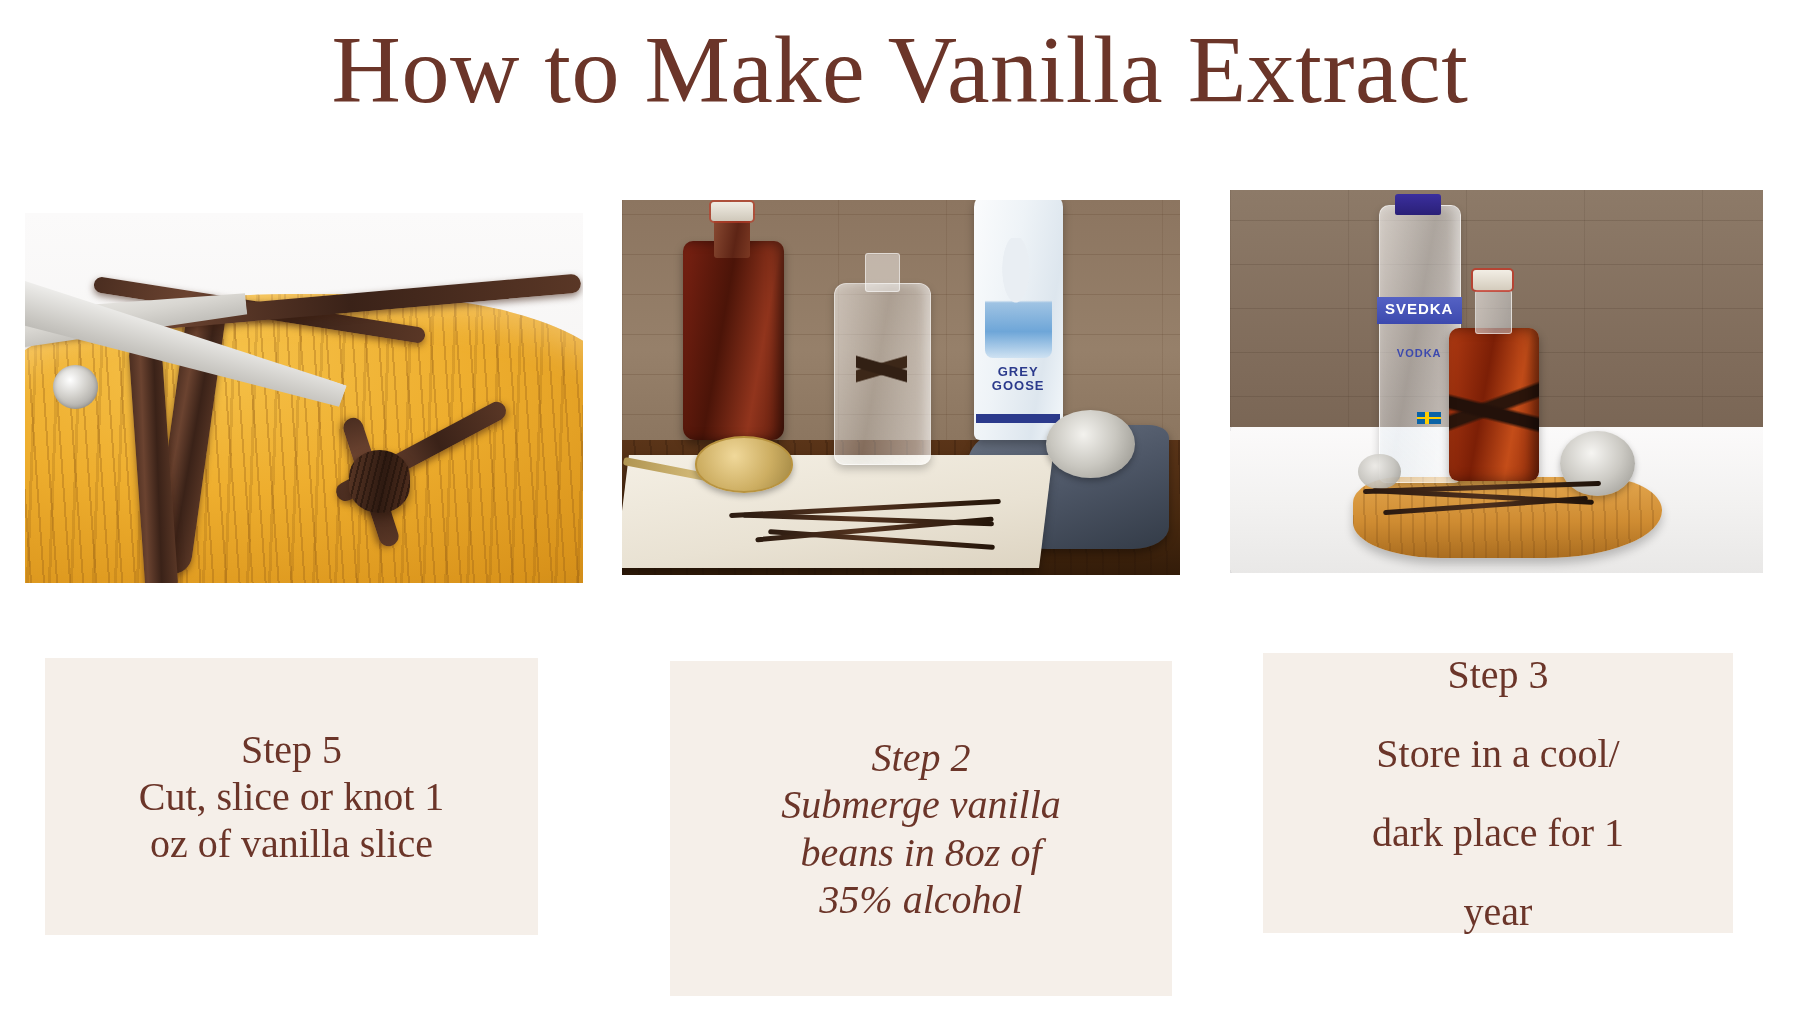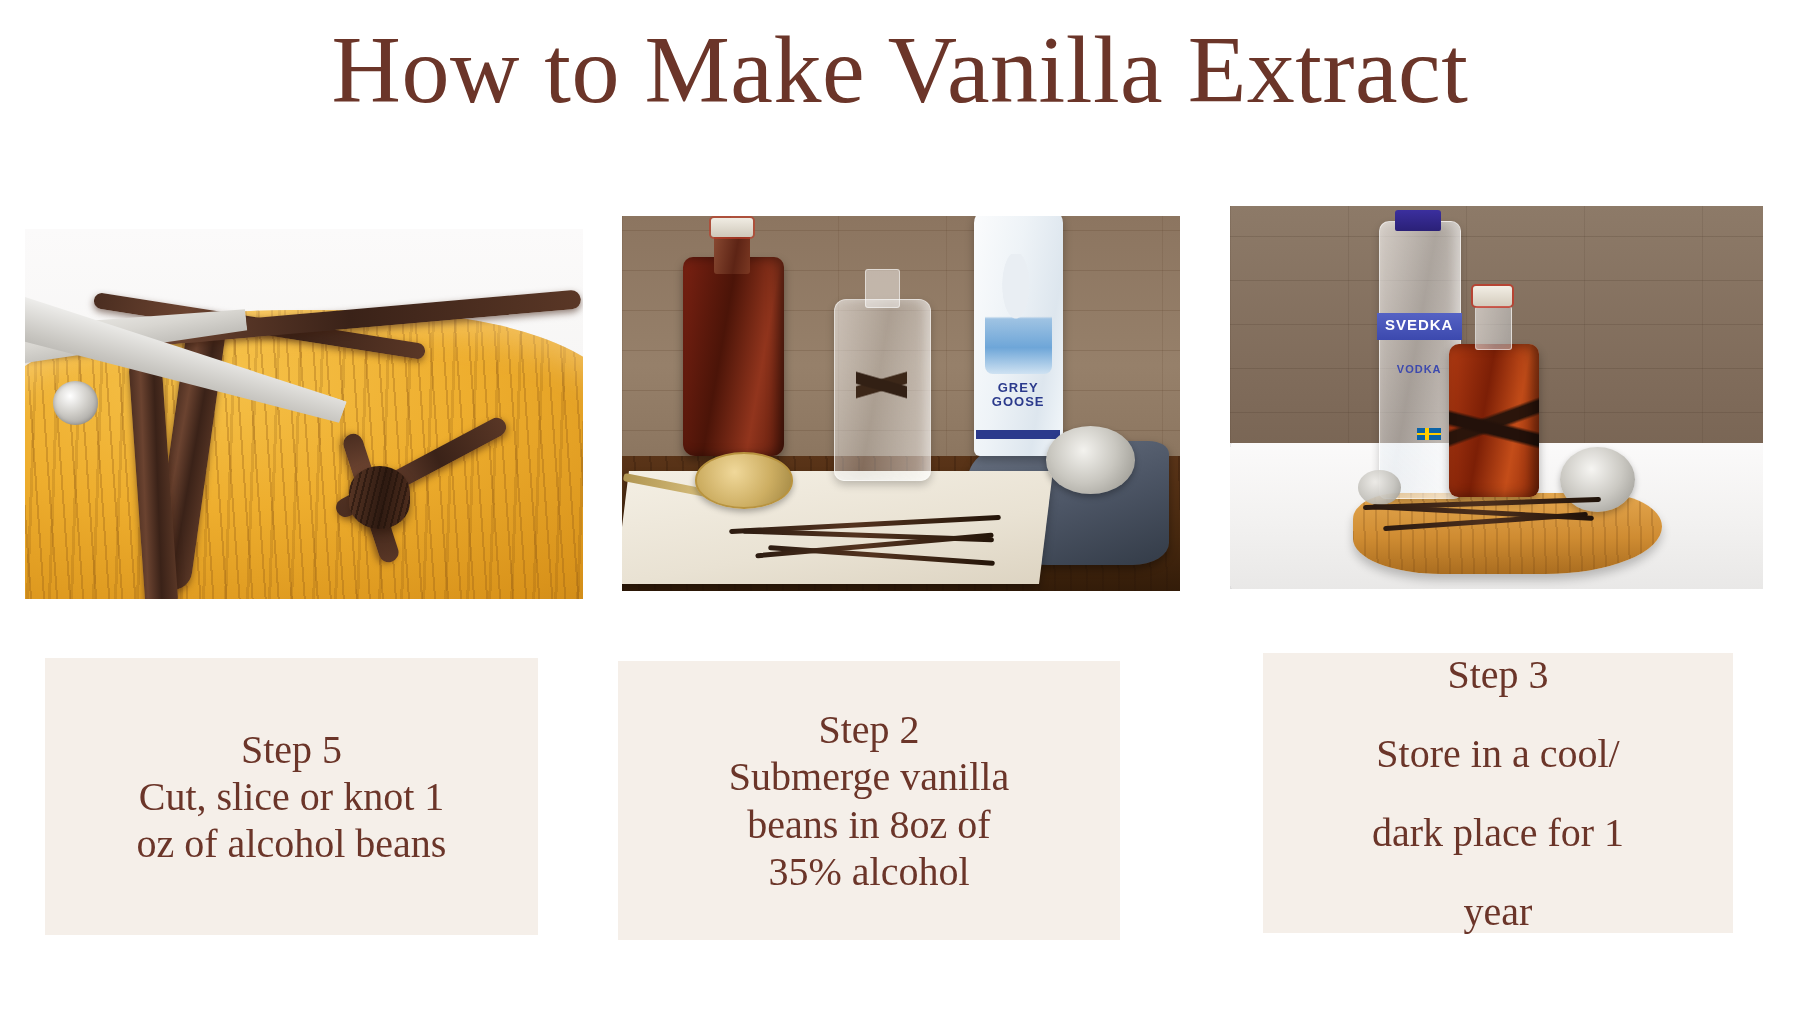--- a/index.html
+++ b/index.html
@@ -29,21 +29,20 @@
     font-weight: 400;
     letter-spacing: 0.5px;
     white-space: nowrap;
   }
 
   
   .photo {
     position: absolute;
     overflow: hidden;
     background: #ffffff;
-    margin-top: 16px;
   }
   #photo-1 { left: 25px;   top: 213px; width: 558px; height: 370px; }
   #photo-2 { left: 622px;  top: 200px; width: 558px; height: 375px; }
   #photo-3 { left: 1230px; top: 190px; width: 533px; height: 383px; }
 
   .photo .layer { position: absolute; }
 
   
   .p1-bg {
     left: 0; top: 0; width: 100%; height: 100%;
@@ -350,21 +349,21 @@
     font-family: "Liberation Serif", "DejaVu Serif", serif;
     display: flex;
     flex-direction: column;
     align-items: center;
     justify-content: center;
     text-align: center;
     line-height: 1.18;
     font-size: 40px;
   }
   #step-box-1 { left: 45px;   top: 658px; width: 493px; height: 277px; }
-  #step-box-2 { left: 618px;  top: 661px; width: 502px; height: 279px; }
+  #step-box-2 { left: 670px;  top: 661px; width: 502px; height: 335px; font-style: italic; }
   #step-box-3 { left: 1263px; top: 653px; width: 470px; height: 280px; gap: 32px; }
 
   .step-line { display: block; white-space: pre; }
 </style>
 </head>
 <body>
 
 <div id="page-title">How to Make Vanilla Extract</div>
 
 <div class="photo" id="photo-1">
@@ -434,21 +433,21 @@
   <div class="layer p3-beans">
     <div class="p3-fb" style="left:2%;  top:14%; width:86%; transform:rotate(-2deg);"></div>
     <div class="p3-fb" style="left:5%;  top:42%; width:80%; transform:rotate(3deg);"></div>
     <div class="p3-fb" style="left:9%;  top:70%; width:74%; transform:rotate(-4deg);"></div>
   </div>
 </div>
 
 <div class="step-box" id="step-box-1">
   <span class="step-line">Step 5</span>
   <span class="step-line">Cut, slice or knot 1</span>
-  <span class="step-line">oz of alcohol beans</span>
+  <span class="step-line">oz of vanilla slice</span>
 </div>
 
 <div class="step-box" id="step-box-2">
   <span class="step-line">Step 2</span>
   <span class="step-line">Submerge vanilla</span>
   <span class="step-line">beans in 8oz of</span>
   <span class="step-line">35% alcohol</span>
 </div>
 
 <div class="step-box" id="step-box-3">

